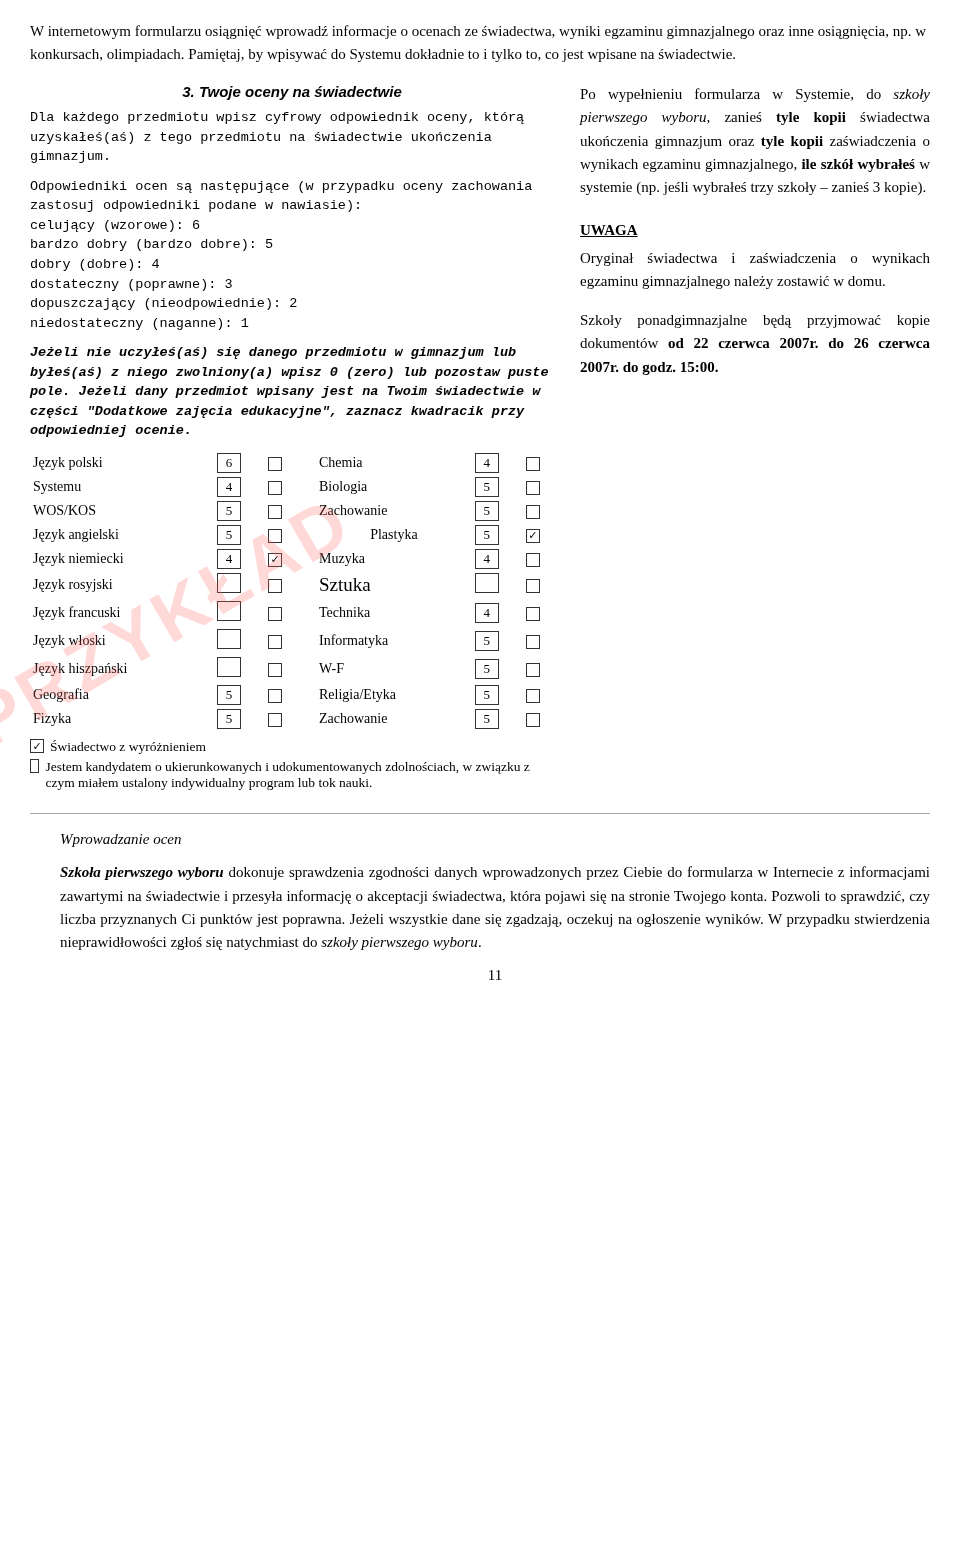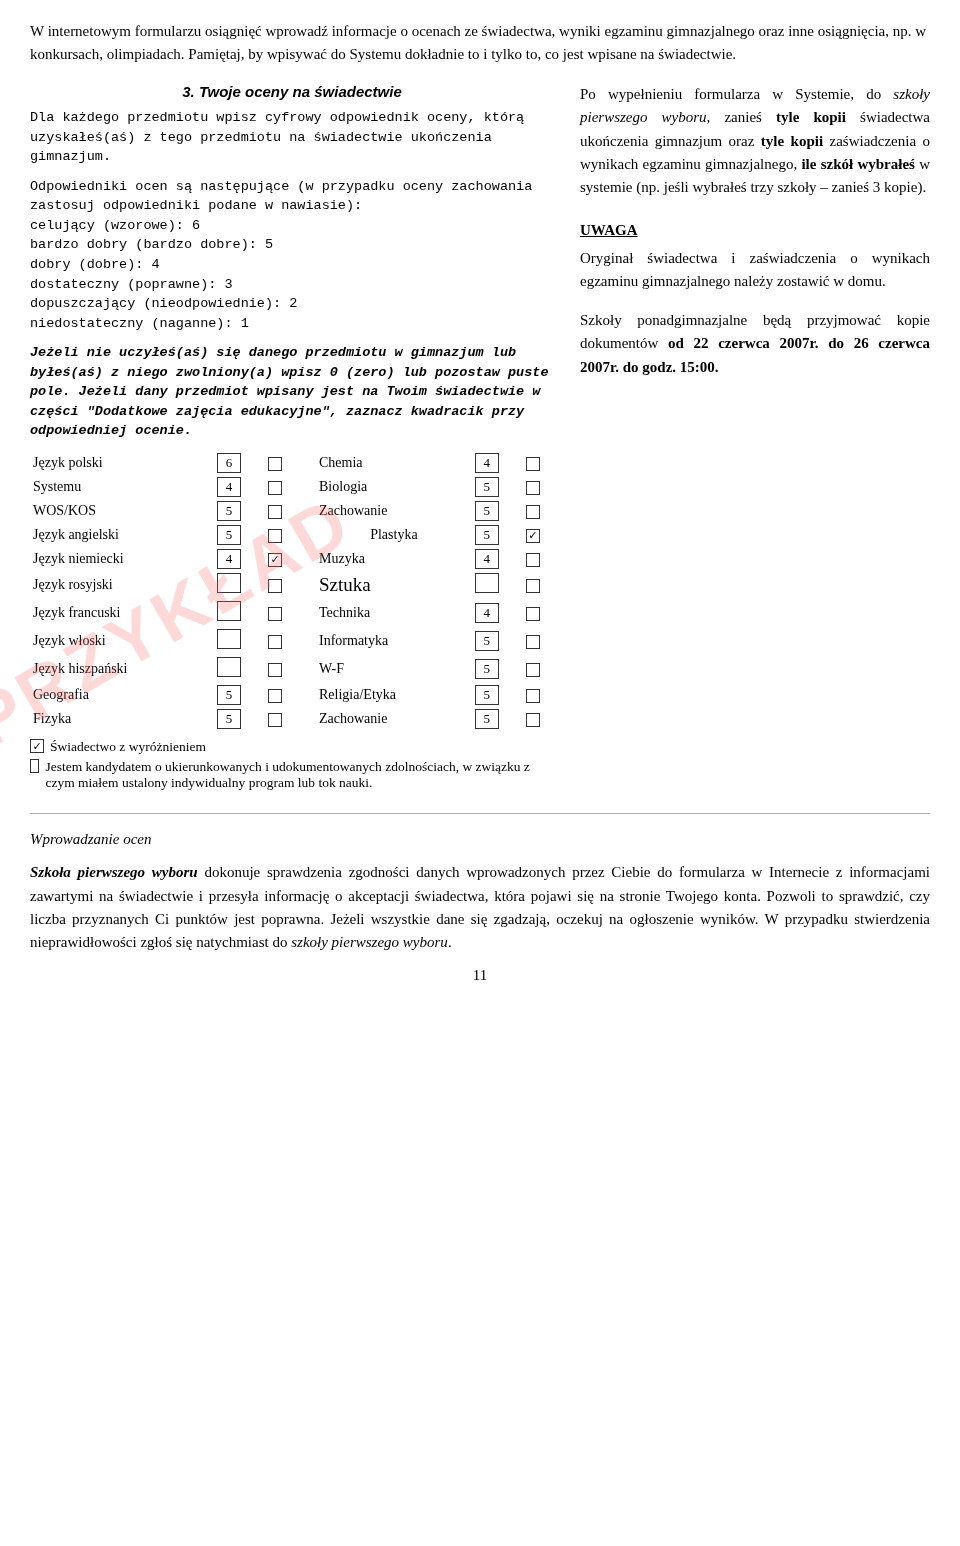--- a/index.html
+++ b/index.html
@@ -108,21 +108,21 @@
       gap: 6px;
       margin-bottom: 4px;
     }
     .uwaga-section { margin-top: 20px; }
     .uwaga-title { font-weight: bold; text-decoration: underline; font-size: 15px; margin-bottom: 4px; }
     .divider-line {
       border: none;
       border-top: 1px solid #aaa;
       margin: 18px 0 14px 0;
     }
-    .bottom-section { font-size: 15px; line-height: 1.55; }
+    .bottom-section { font-size: 15px; line-height: 1.55; margin-left: 30px; }
     .bottom-title { font-style: italic; font-size: 15px; margin-bottom: 10px; }
     .bottom-text { text-align: justify; }
     .page-num {
       text-align: center;
       font-size: 15px;
       margin-top: 10px;
     }
     .left-watermark-container {
       position: relative;
       overflow: visible;

